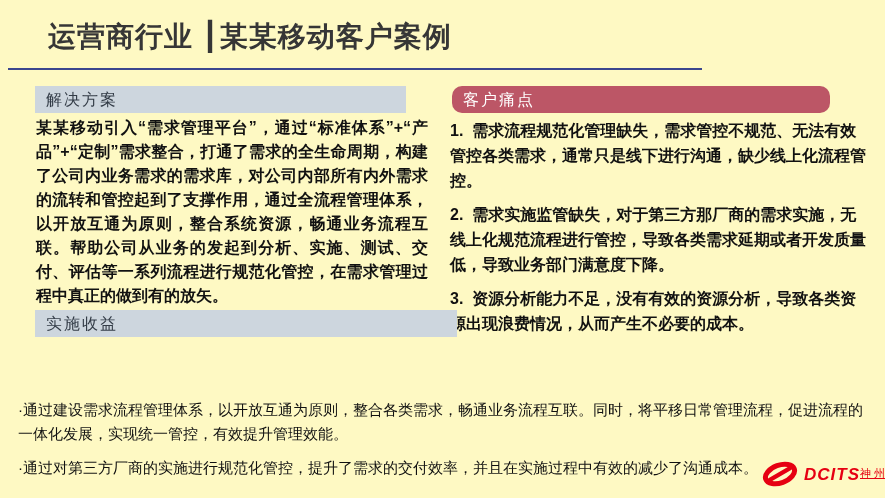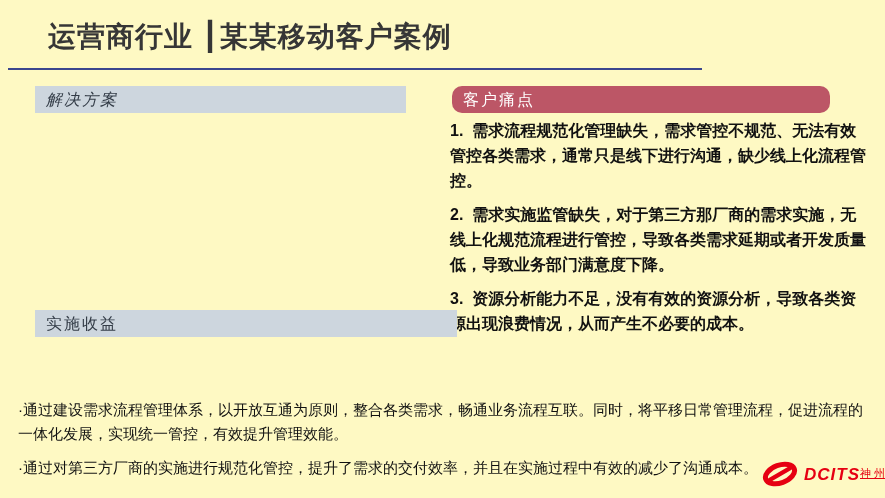--- a/index.html
+++ b/index.html
@@ -17,21 +17,21 @@
     position:absolute;left:8px;top:68px;width:694px;height:2px;
     background:#3b478e;
   }
   .sec-header{
     position:absolute;height:27px;line-height:27px;
     font-size:16px;padding-left:11px;box-sizing:border-box;
     letter-spacing:2px;white-space:nowrap;
   }
   .sec-header.gray{background:#cdd6de;color:#333c47;}
   .sec-header.red{background:#bc5666;color:#ffffff;}
-  .hdr-solution{left:35px;top:86px;width:371px;font-style:italic;}
+  .hdr-solution{left:35px;top:86px;width:371px;}
   .hdr-pain{left:452px;top:86px;width:378px;border-radius:10px;}
   .hdr-benefit{left:35px;top:310px;width:422px;}
   .body-solution{
     position:absolute;left:36px;top:116px;width:392px;
     font-size:16px;font-weight:600;line-height:24px;color:#111111;
     text-align:justify;
   }
   .body-pain{
     position:absolute;left:450px;top:118px;width:416px;
     font-size:16px;font-weight:600;line-height:25px;color:#111111;
@@ -61,20 +61,21 @@
 <body>
 
 <div class="slide">
 
   <div class="page-title">运营商行业 ┃某某移动客户案例</div>
   <div class="title-rule"></div>
 
   <div class="sec-header gray hdr-solution">
     <span>解决方案</span>
   </div>
+  <div class="body-solution">某某移动引入“需求管理平台”，通过“标准体系”+“产品”+“定制”需求整合，打通了需求的全生命周期，构建了公司内业务需求的需求库，对公司内部所有内外需求的流转和管控起到了支撑作用，通过全流程管理体系，以开放互通为原则，整合系统资源，畅通业务流程互联。帮助公司从业务的发起到分析、实施、测试、交付、评估等一系列流程进行规范化管控，在需求管理过程中真正的做到有的放矢。</div>
 
   <div class="sec-header red hdr-pain">
     <span>客户痛点</span>
   </div>
   <div class="body-pain">
     <p>1.  需求流程规范化管理缺失，需求管控不规范、无法有效管控各类需求，通常只是线下进行沟通，缺少线上化流程管控。</p>
     <p>2.  需求实施监管缺失，对于第三方那厂商的需求实施，无线上化规范流程进行管控，导致各类需求延期或者开发质量低，导致业务部门满意度下降。</p>
     <p>3.  资源分析能力不足，没有有效的资源分析，导致各类资源出现浪费情况，从而产生不必要的成本。</p>
   </div>
 

